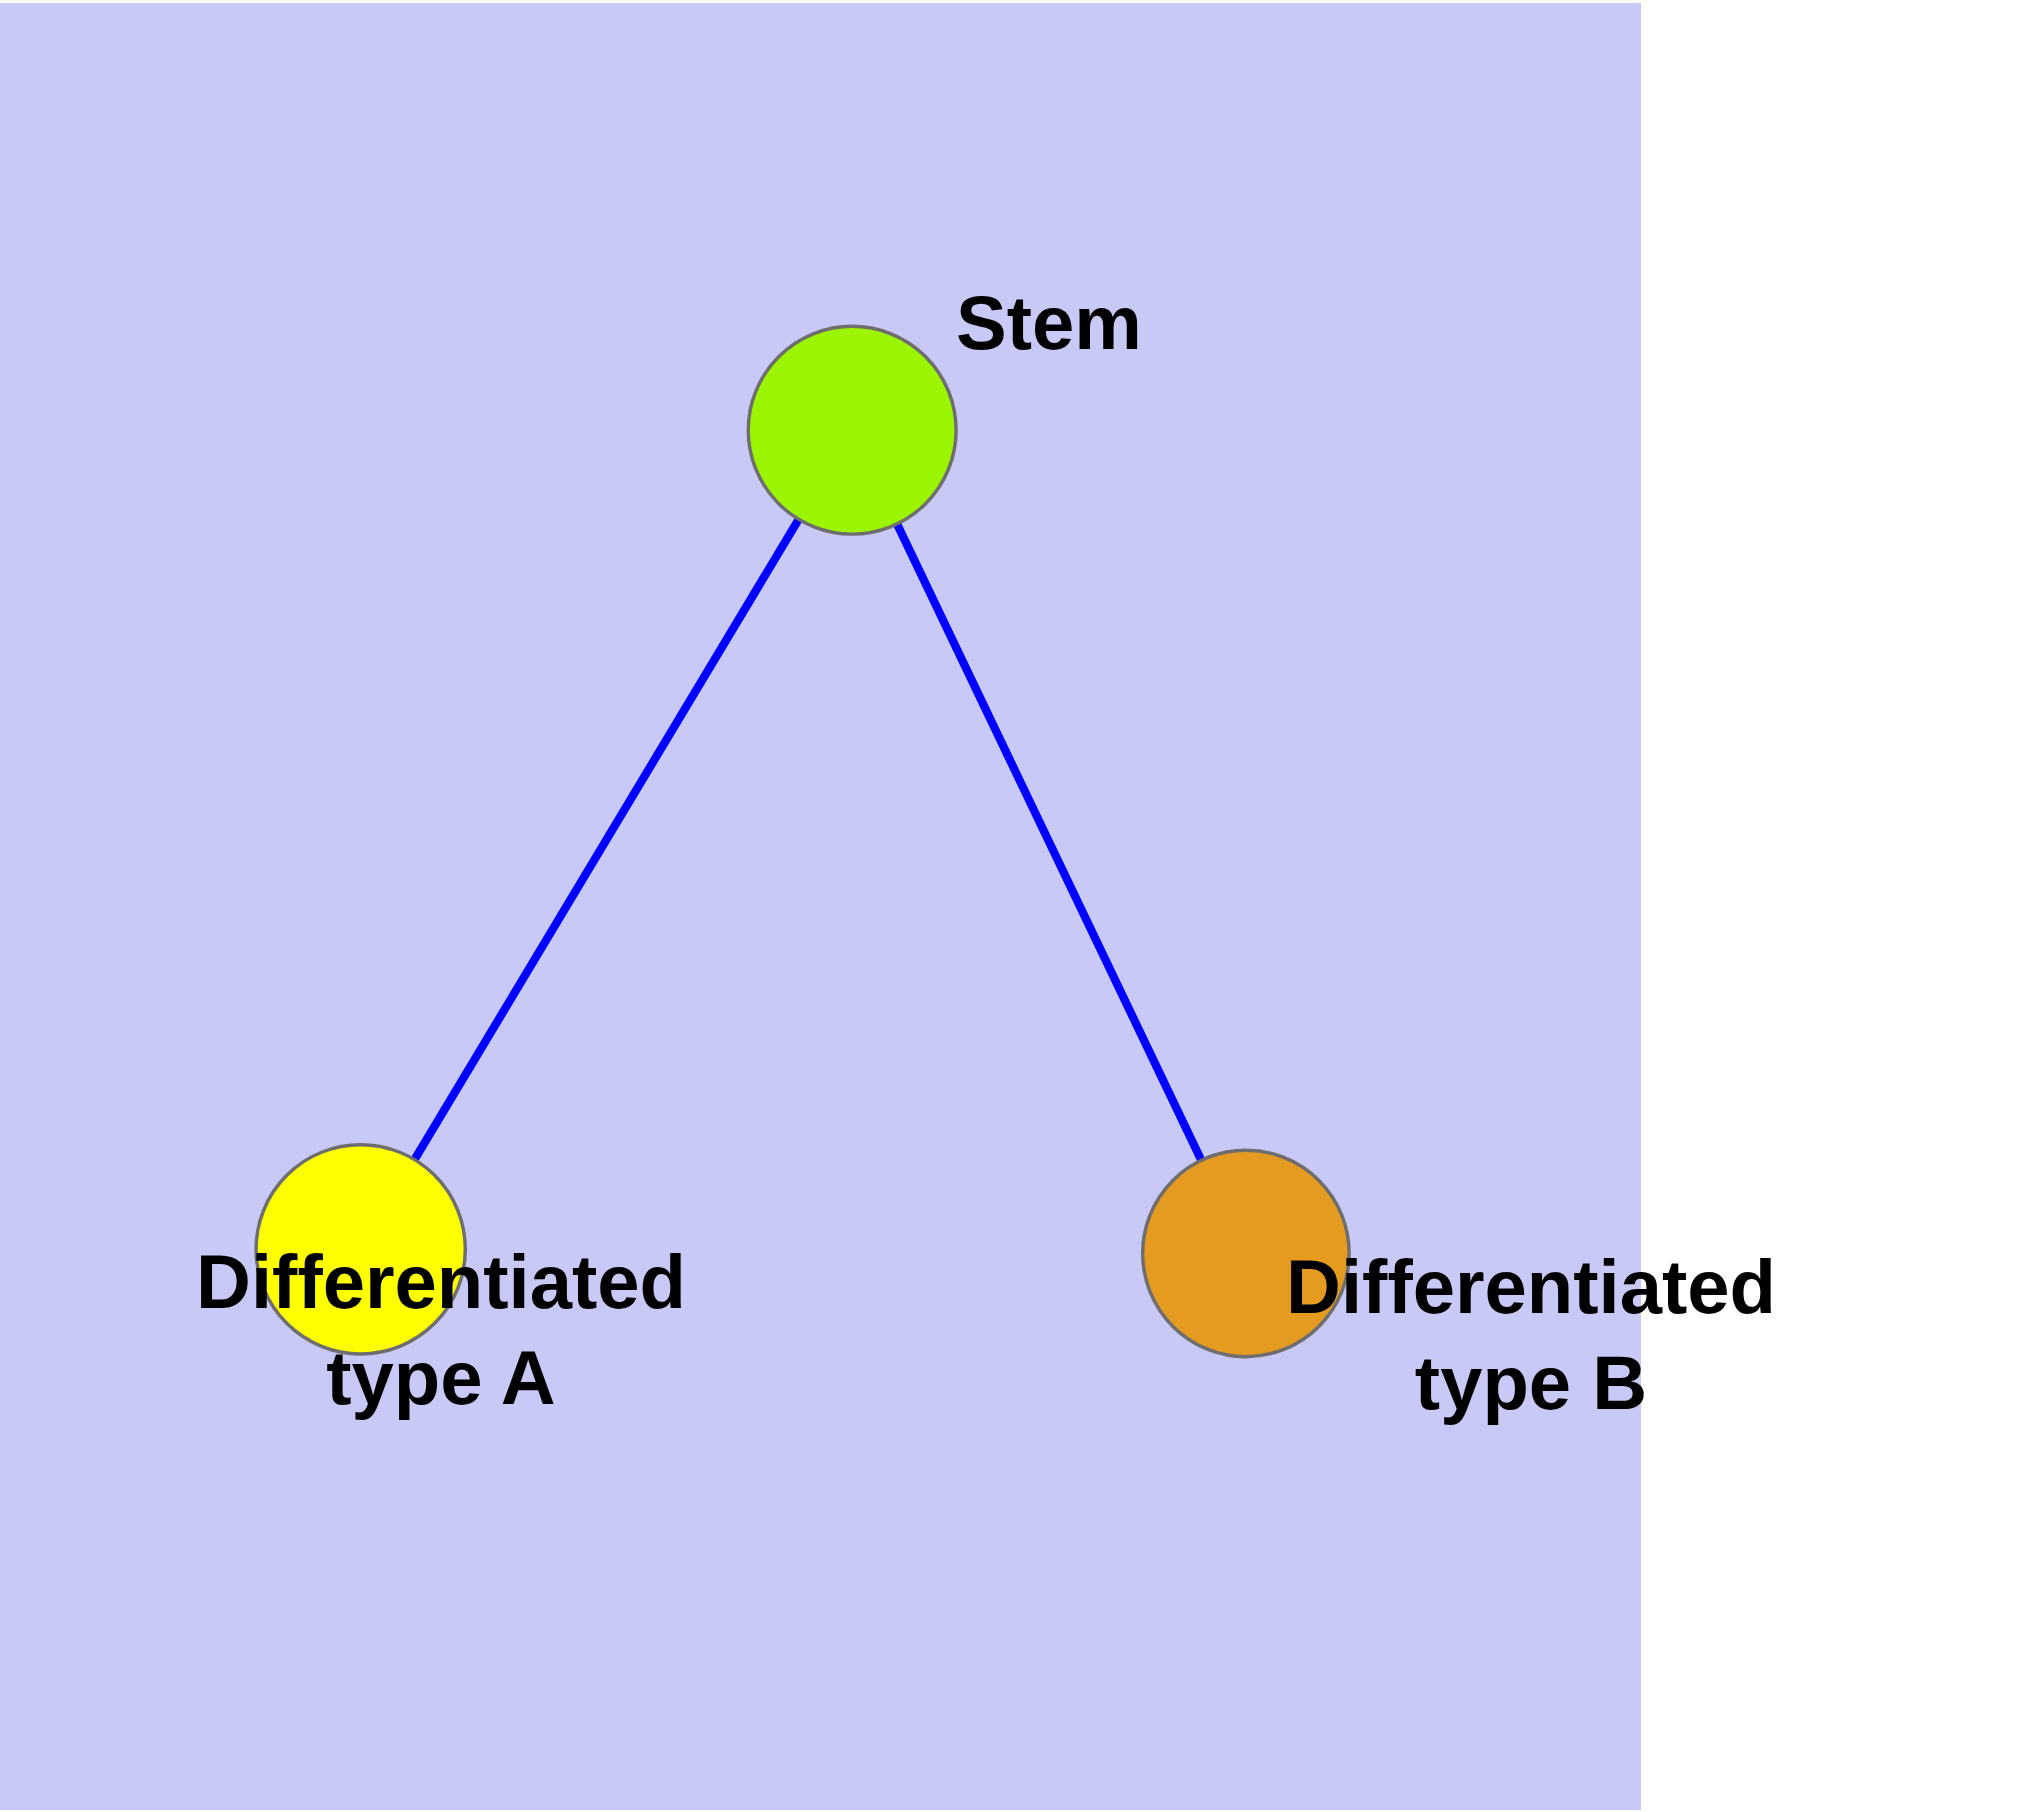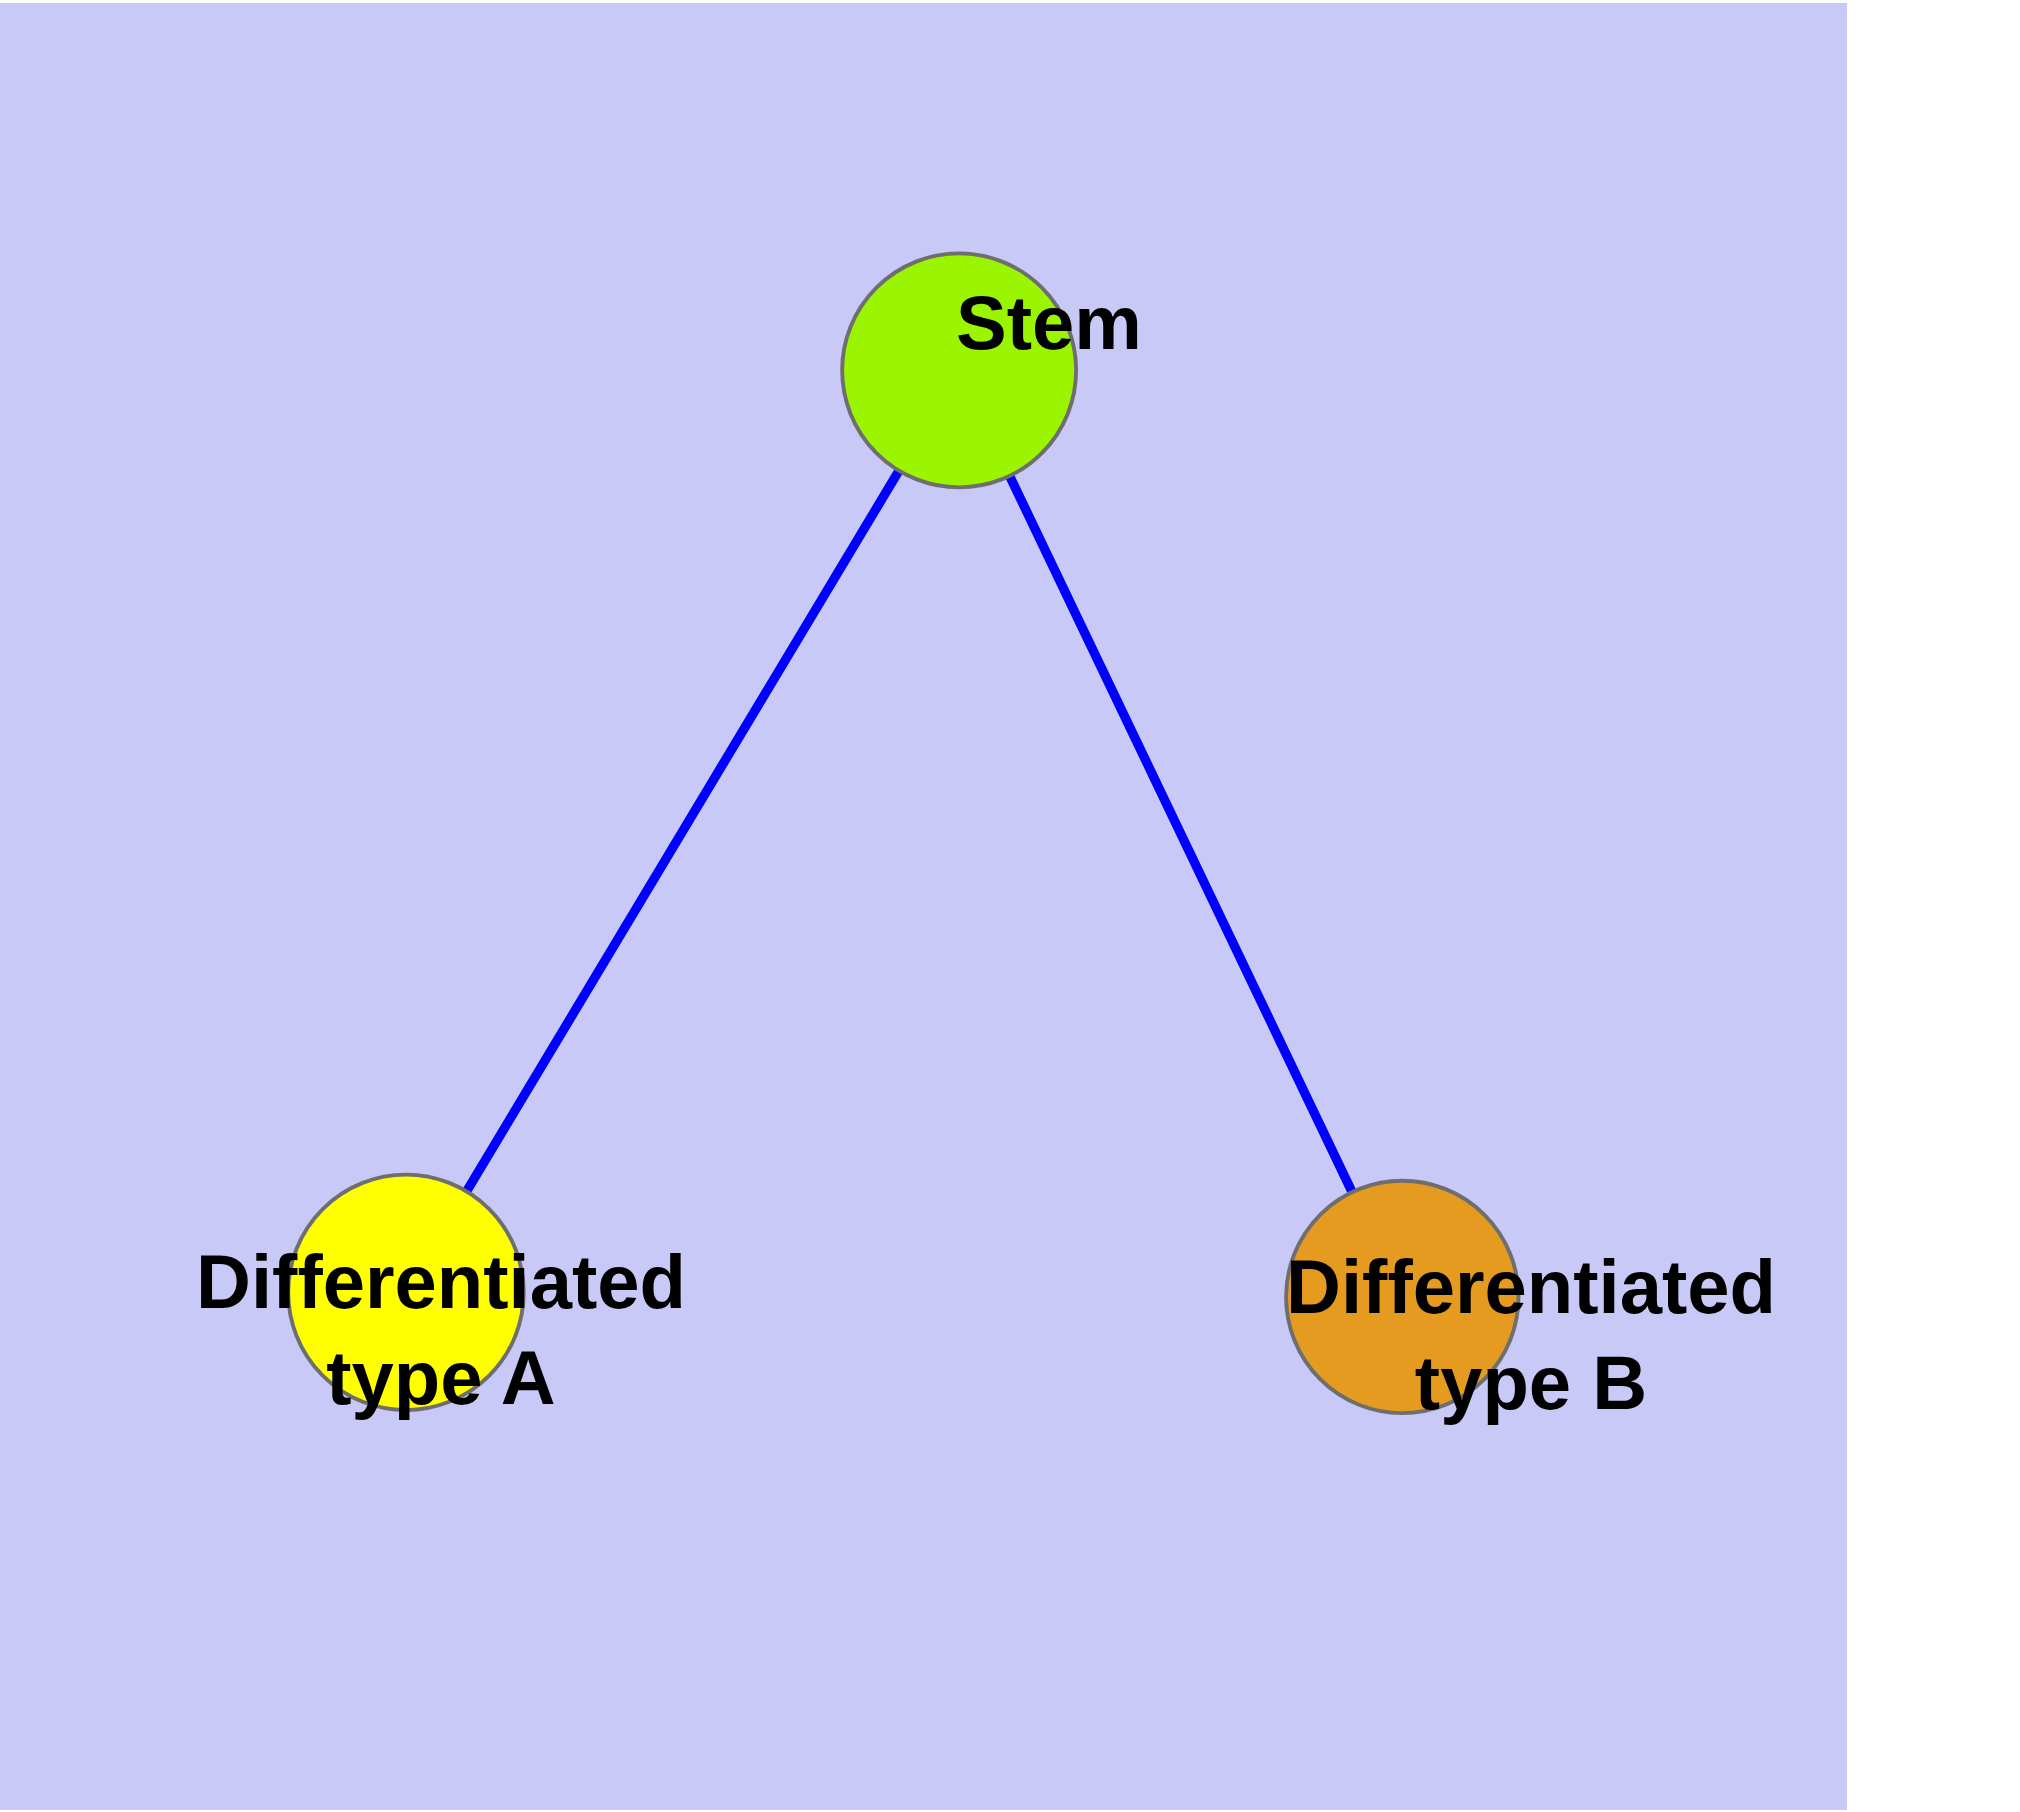--- a/index.html
+++ b/index.html
@@ -12,21 +12,21 @@
     position: relative;
     width: 2021px;
     height: 1812px;
     background: #FFFFFF;
     overflow: hidden;
   }
   .canvas {
     position: absolute;
     left: 0;
     top: 2.5px;
-    width: 1847px;
+    width: 1641px;
     height: 1807px;
     background: #C9C9F7;
   }
   .graph-svg {
     position: absolute;
     left: 0;
     top: 0;
     width: 100%;
     height: 100%;
     display: block;

